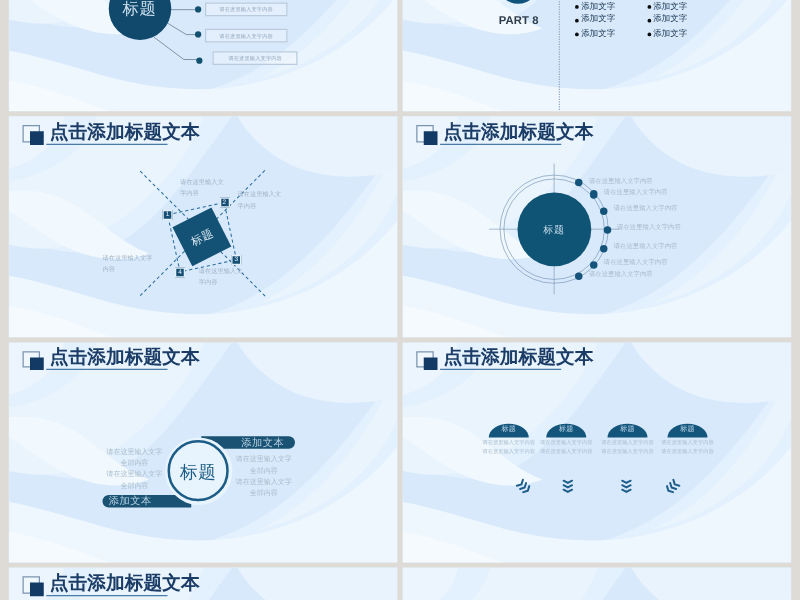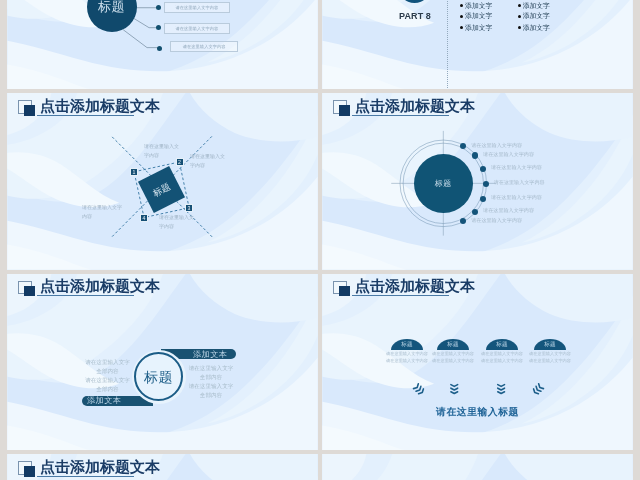--- a/index.html
+++ b/index.html
@@ -368,21 +368,20 @@
             <path d="M-3.4,-1 L0,0.8 L3.4,-1"></path>
             <path d="M-3.4,2.6 L0,4.4 L3.4,2.6"></path>
     </g>
     <g transform="translate(216,115.8) rotate(45)">
       <path d="M-3.4,-4.6 L0,-2.8 L3.4,-4.6"></path>
             <path d="M-3.4,-1 L0,0.8 L3.4,-1"></path>
             <path d="M-3.4,2.6 L0,4.4 L3.4,2.6"></path>
     </g>
    </g>
   </svg>
-  <div class="sc-foot">请在这里输入标题</div>
  </div>
 
  <div class="slide s7">
   <svg class="bg" viewBox="0 0 311 177">
         <use href="#wavebg"></use>
       </svg>
   <div class="hdr">
    <div class="hdr-ico">
      <div class="sq-o"></div>
      <div class="sq-f"></div>

